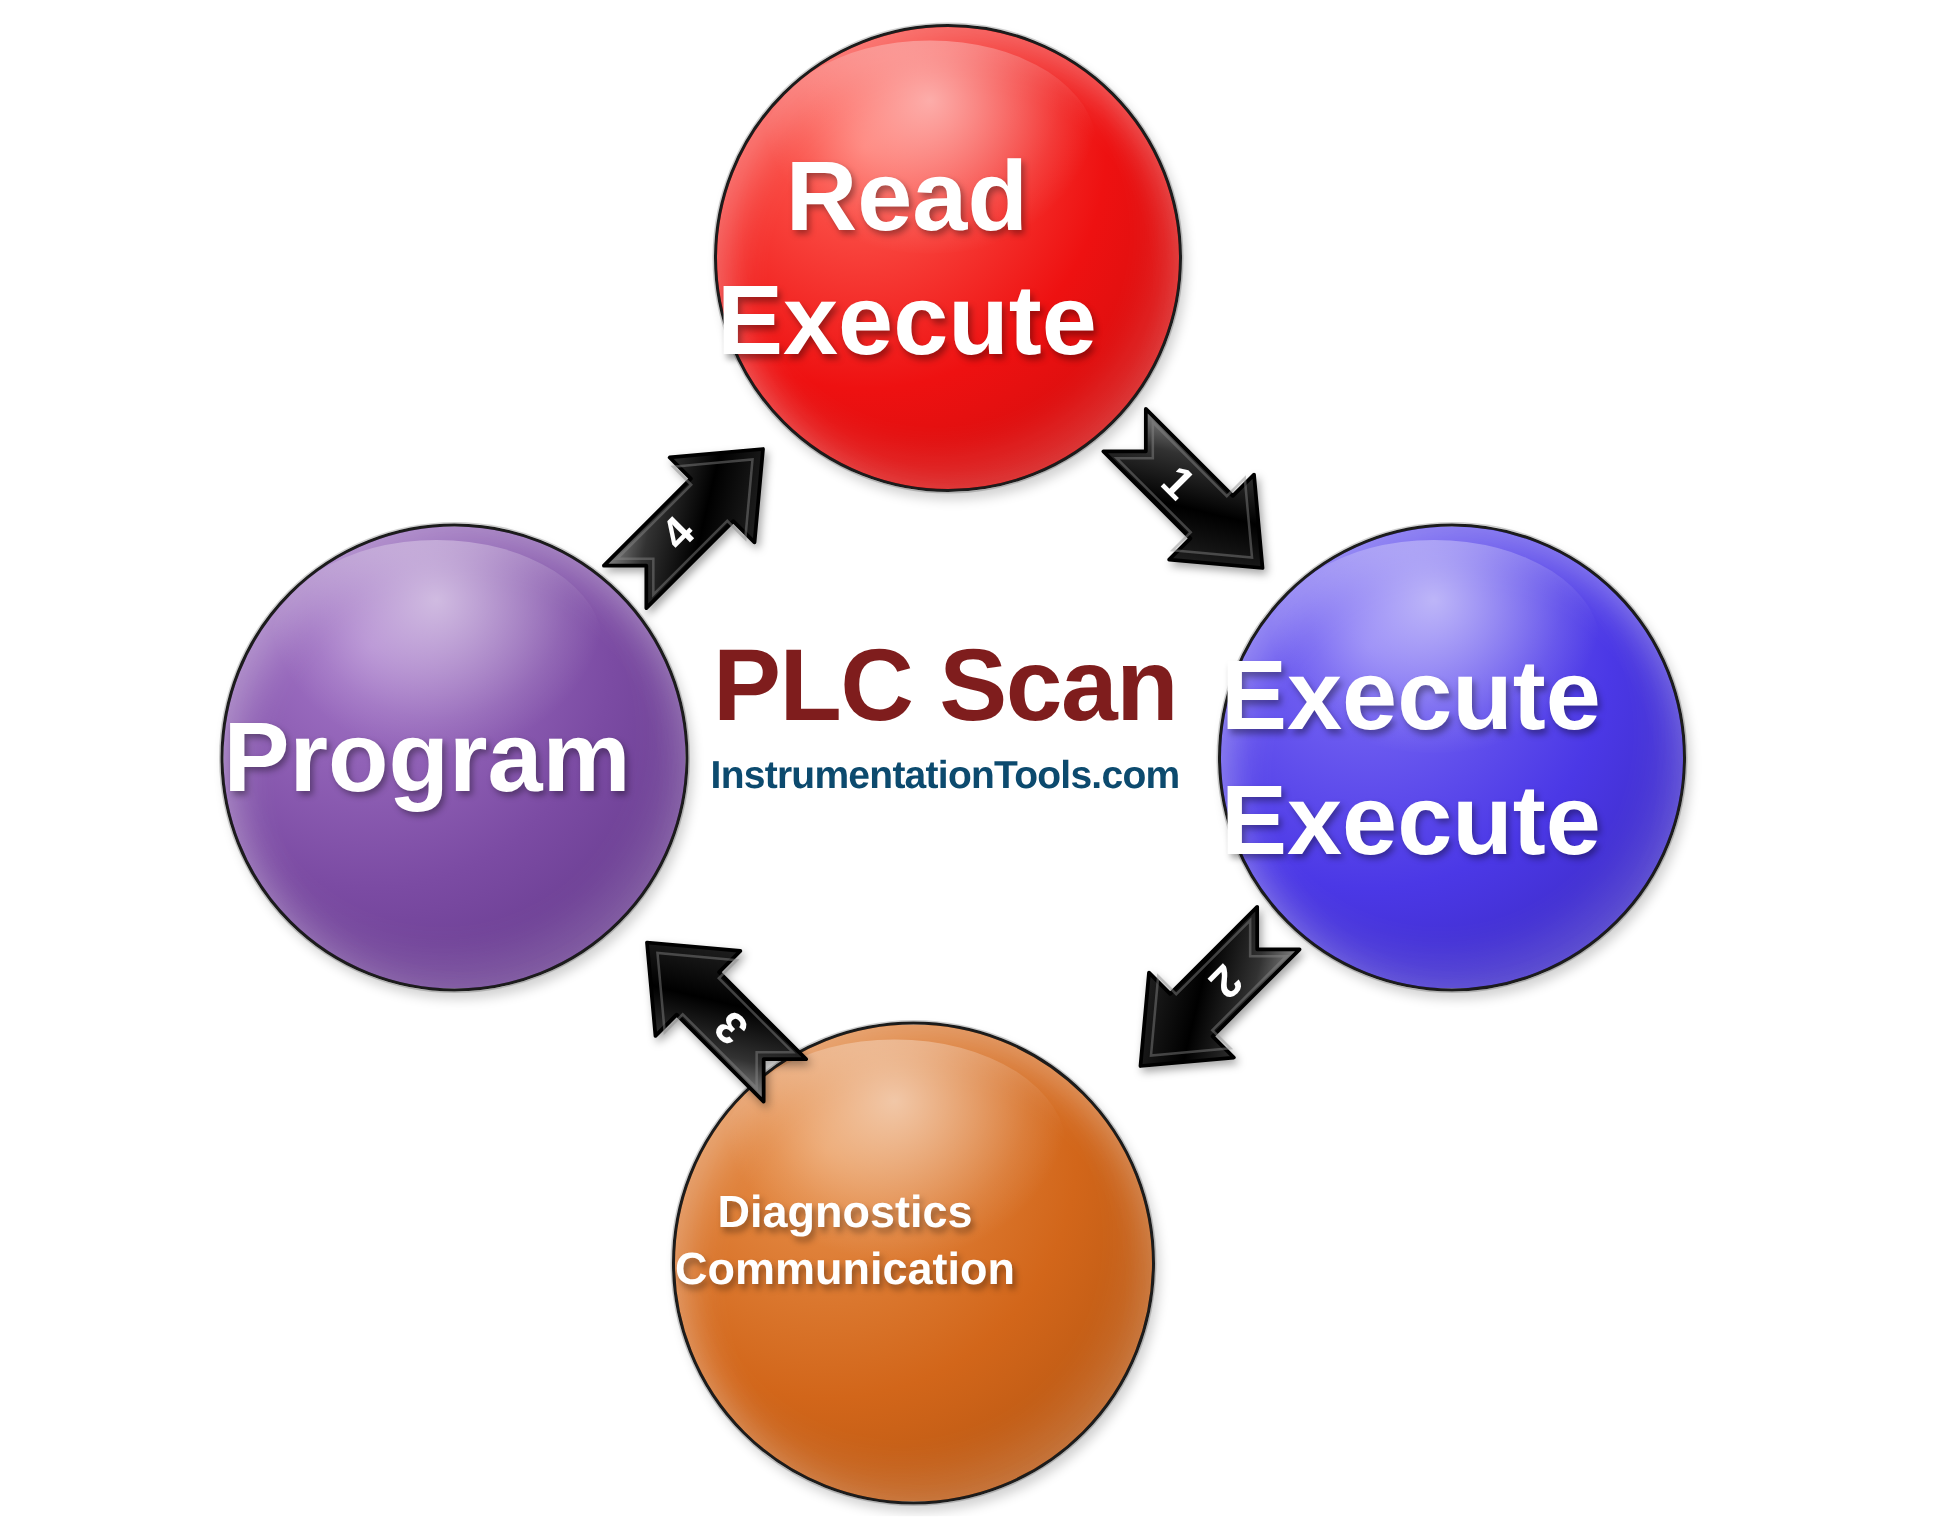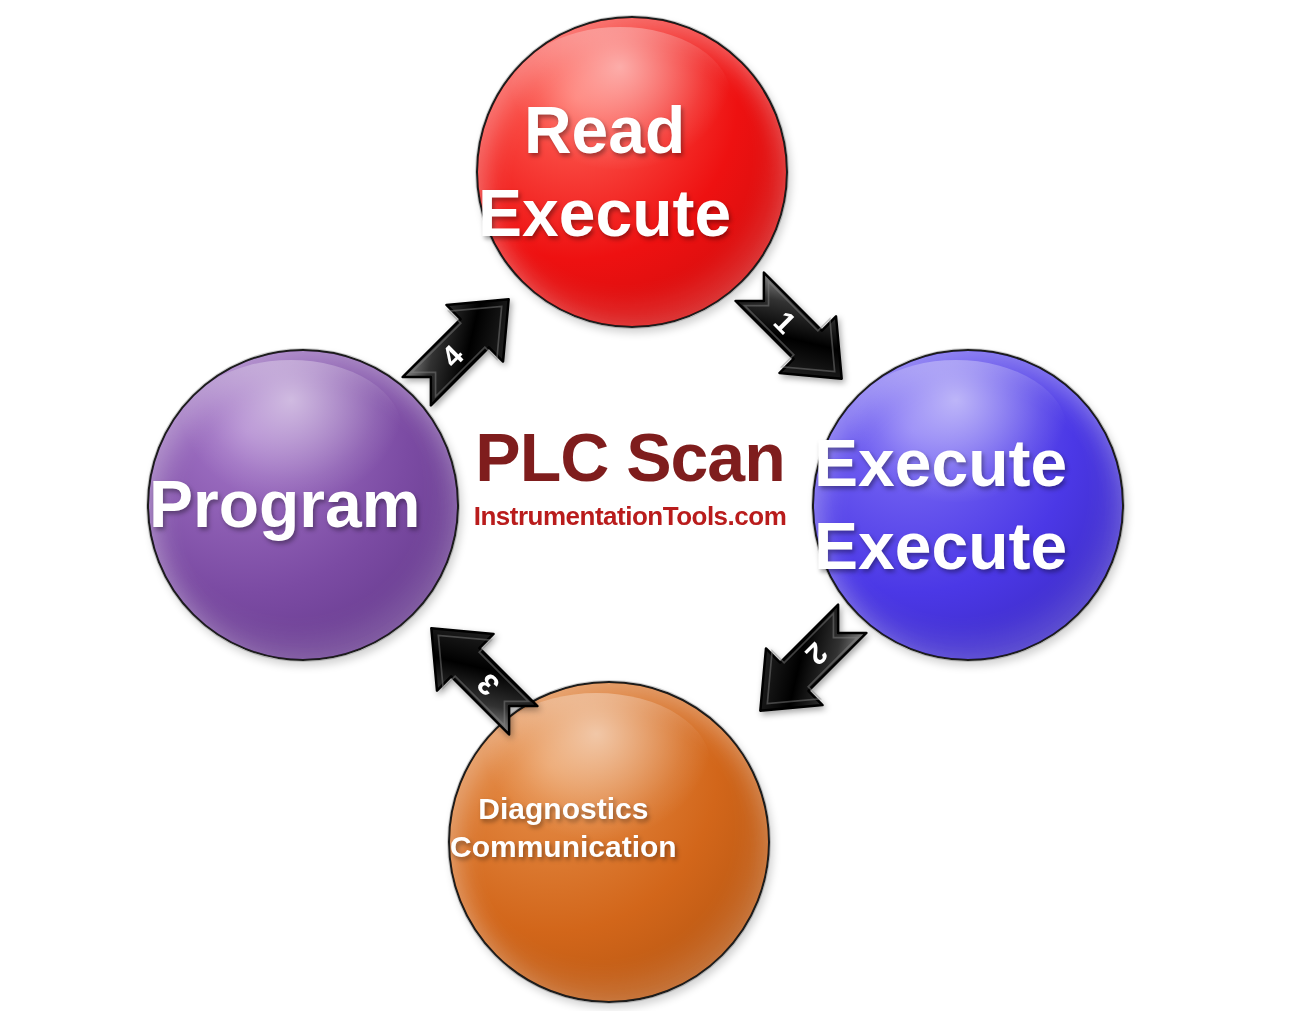--- a/index.html
+++ b/index.html
@@ -135,21 +135,21 @@
   </div>
 
   <div class="node node-update" style="--c1: #a577c9; --c2: #7b4ba3; --c3: #5b3282; --tx: #ffffff;">
     <div class="label-block">
       <span class="line">Program</span>
     </div>
   </div>
 
   <div class="center-title">
     <div class="title-main" style="color: #7f1d1d;">PLC Scan</div>
-    <div class="title-site" style="color: #b91c1c;">InstrumentationTools.com</div>
+    <div class="title-site" style="color: #0c4a6e;">InstrumentationTools.com</div>
   </div>
 
   <svg class="arrow-svg arrow-1" viewBox="0 0 140 140">
     <defs>
       <linearGradient id="ag1" x1="0" y1="0" x2="1" y2="1">
         <stop offset="0" stop-color="#c0c0c0"></stop>
         <stop offset="0.3" stop-color="#323232"></stop>
         <stop offset="0.55" stop-color="#000000"></stop>
         <stop offset="0.82" stop-color="#1f1f1f"></stop>
         <stop offset="1" stop-color="#6d6d6d"></stop>

